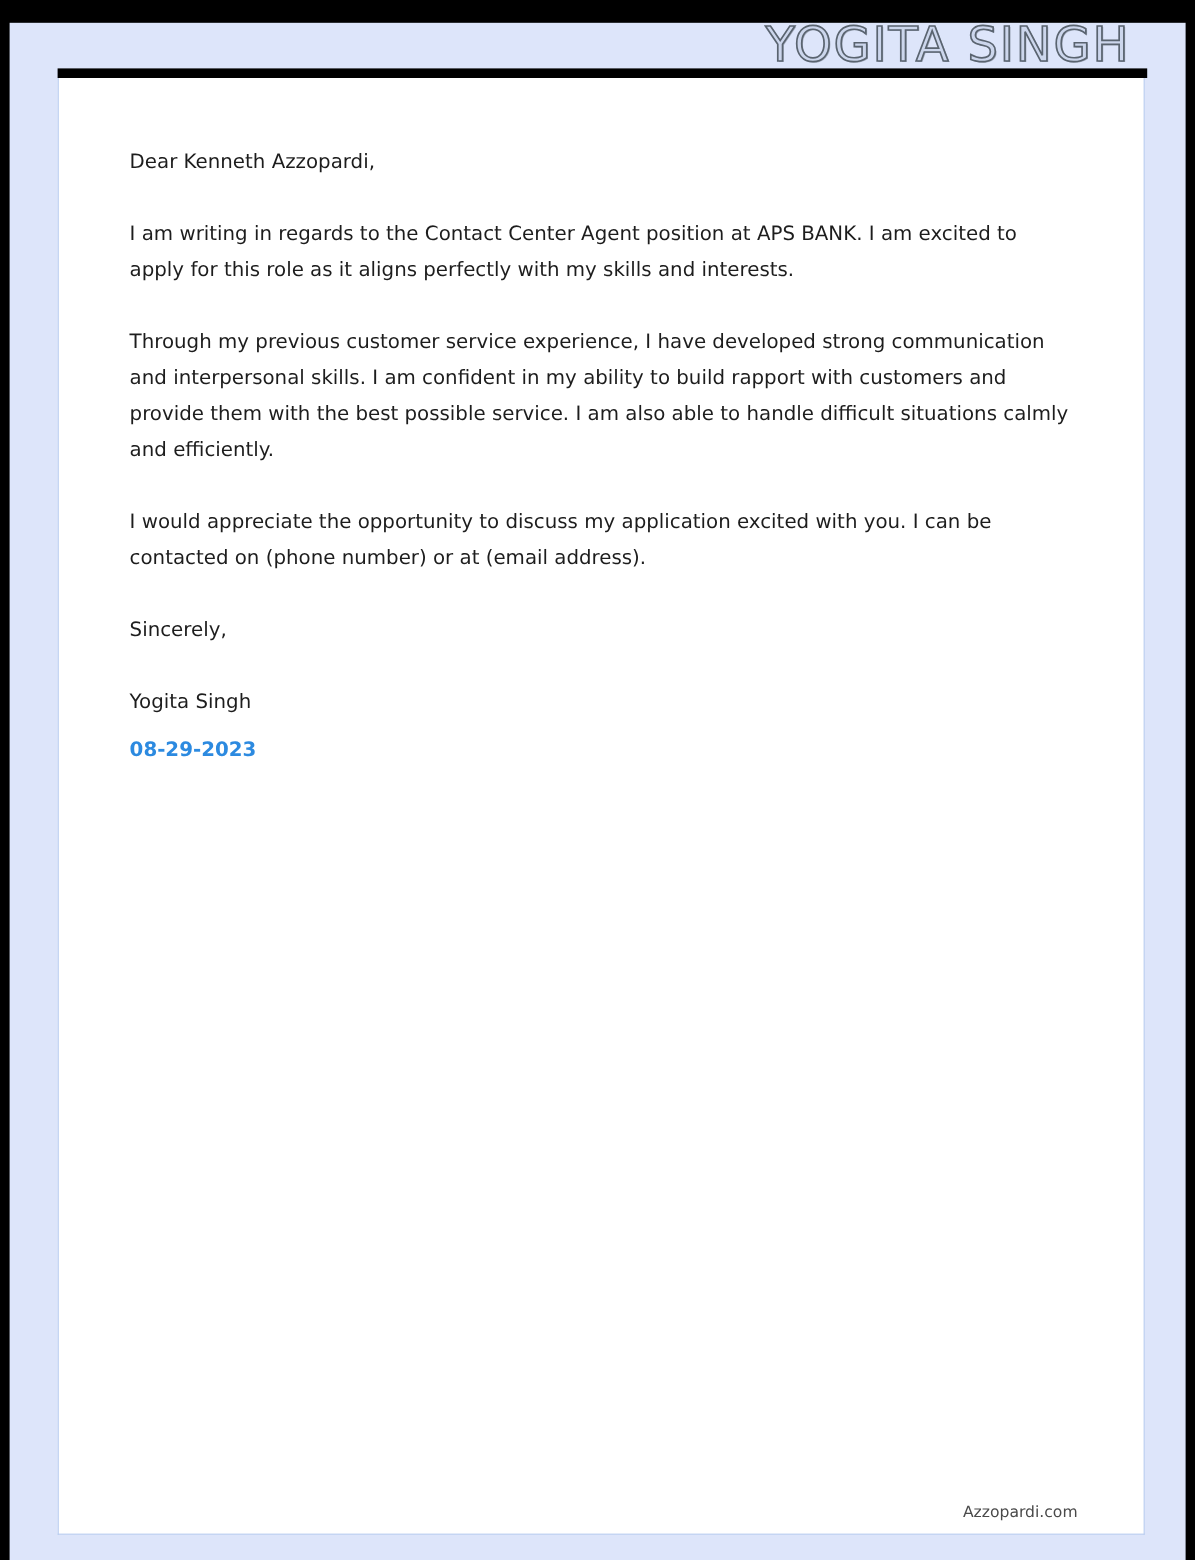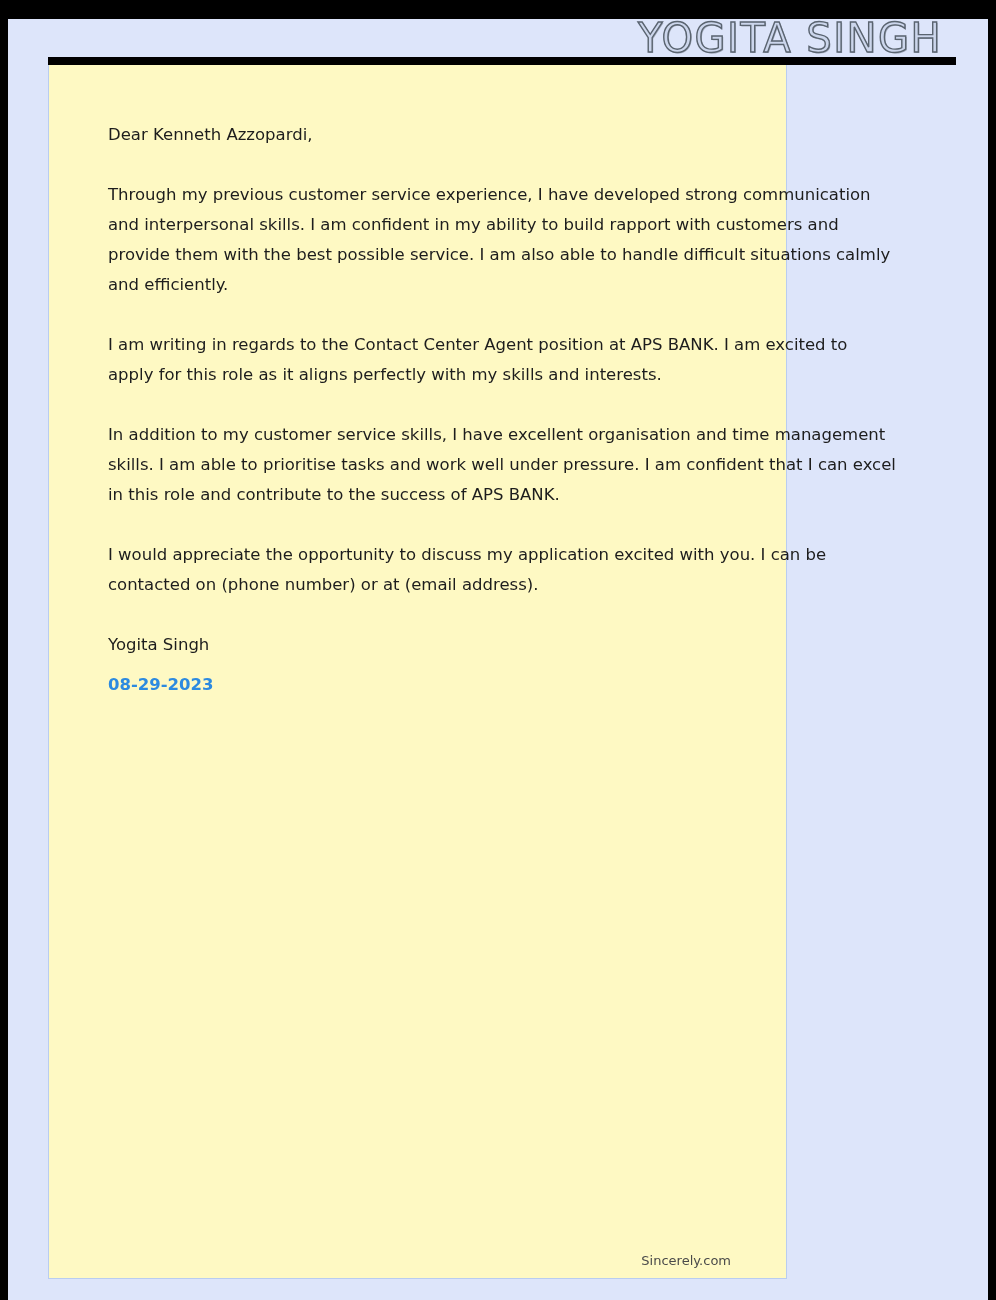--- a/index.html
+++ b/index.html
@@ -55,23 +55,23 @@
     width: 908px;
     height: 8px;
     background: #000000;
   }
 
   
   .letter-card {
     position: absolute;
     left: 40px;
     top: 46px;
-    width: 739px;
+    width: 906px;
     height: 1214px;
-    background: #fef9c3;
+    background: #ffffff;
     border-left: 1px solid #b9cdf0;
     border-right: 1px solid #b9cdf0;
     border-bottom: 1px solid #b9cdf0;
     box-sizing: border-box;
   }
 
   .letter-body {
     position: absolute;
     left: 59px;
     top: 55px;
@@ -125,33 +125,33 @@
   </div>
 
   <div class="header-rule"></div>
 
   <div class="letter-card">
 
     <div class="letter-body">
 
       <p class="salutation">Dear Kenneth Azzopardi,</p>
 
+      <p class="letter-paragraph">I am writing in regards to the Contact Center Agent position at APS BANK. I am excited to apply for this role as it aligns perfectly with my skills and interests.</p>
+
       <p class="letter-paragraph">Through my previous customer service experience, I have developed strong communication and interpersonal skills. I am confident in my ability to build rapport with customers and provide them with the best possible service. I am also able to handle difficult situations calmly and efficiently.</p>
 
-      <p class="letter-paragraph">I am writing in regards to the Contact Center Agent position at APS BANK. I am excited to apply for this role as it aligns perfectly with my skills and interests.</p>
-
-      <p class="letter-paragraph">In addition to my customer service skills, I have excellent organisation and time management skills. I am able to prioritise tasks and work well under pressure. I am confident that I can excel in this role and contribute to the success of APS BANK.</p>
 
       <p class="letter-paragraph">I would appreciate the opportunity to discuss my application excited with you. I can be contacted on (phone number) or at (email address).</p>
 
 
+      <p class="closing">Sincerely,</p>
 
       <p class="signature-name">Yogita Singh</p>
 
       <p class="signature-date">08-29-2023</p>
 
     </div>
 
-    <div class="footer-brand">Sincerely.com</div>
+    <div class="footer-brand">Azzopardi.com</div>
 
   </div>
 
 </div>
 
 </body></html>

